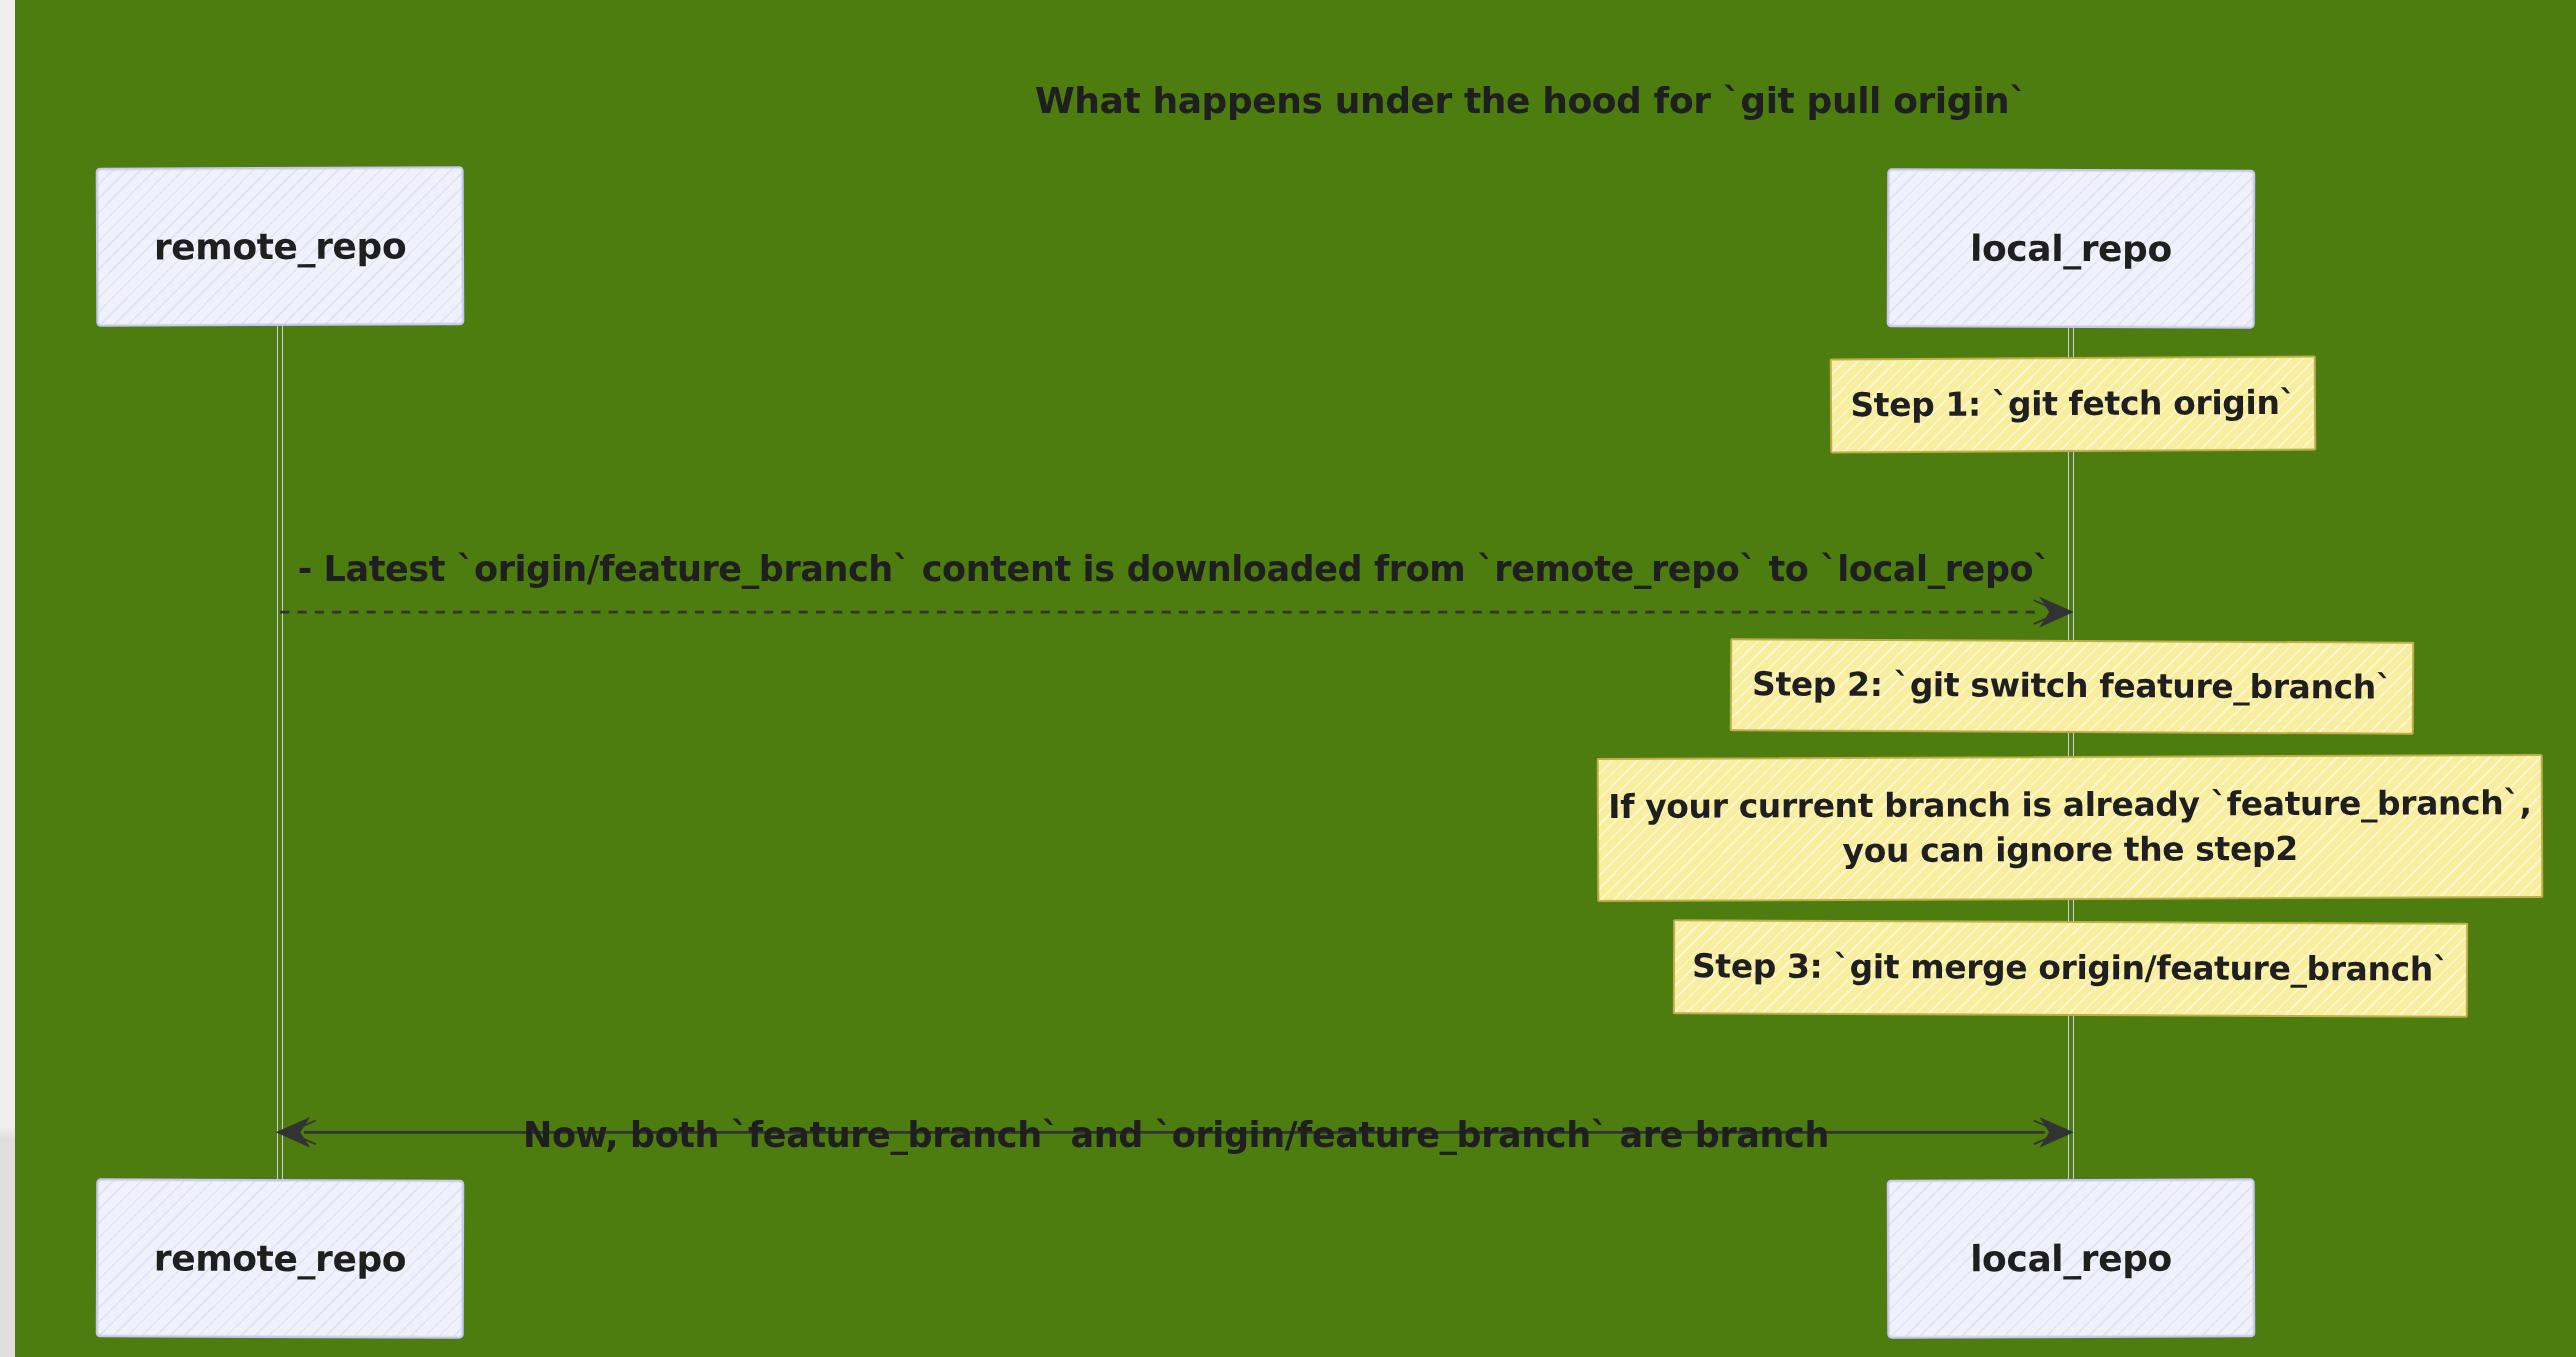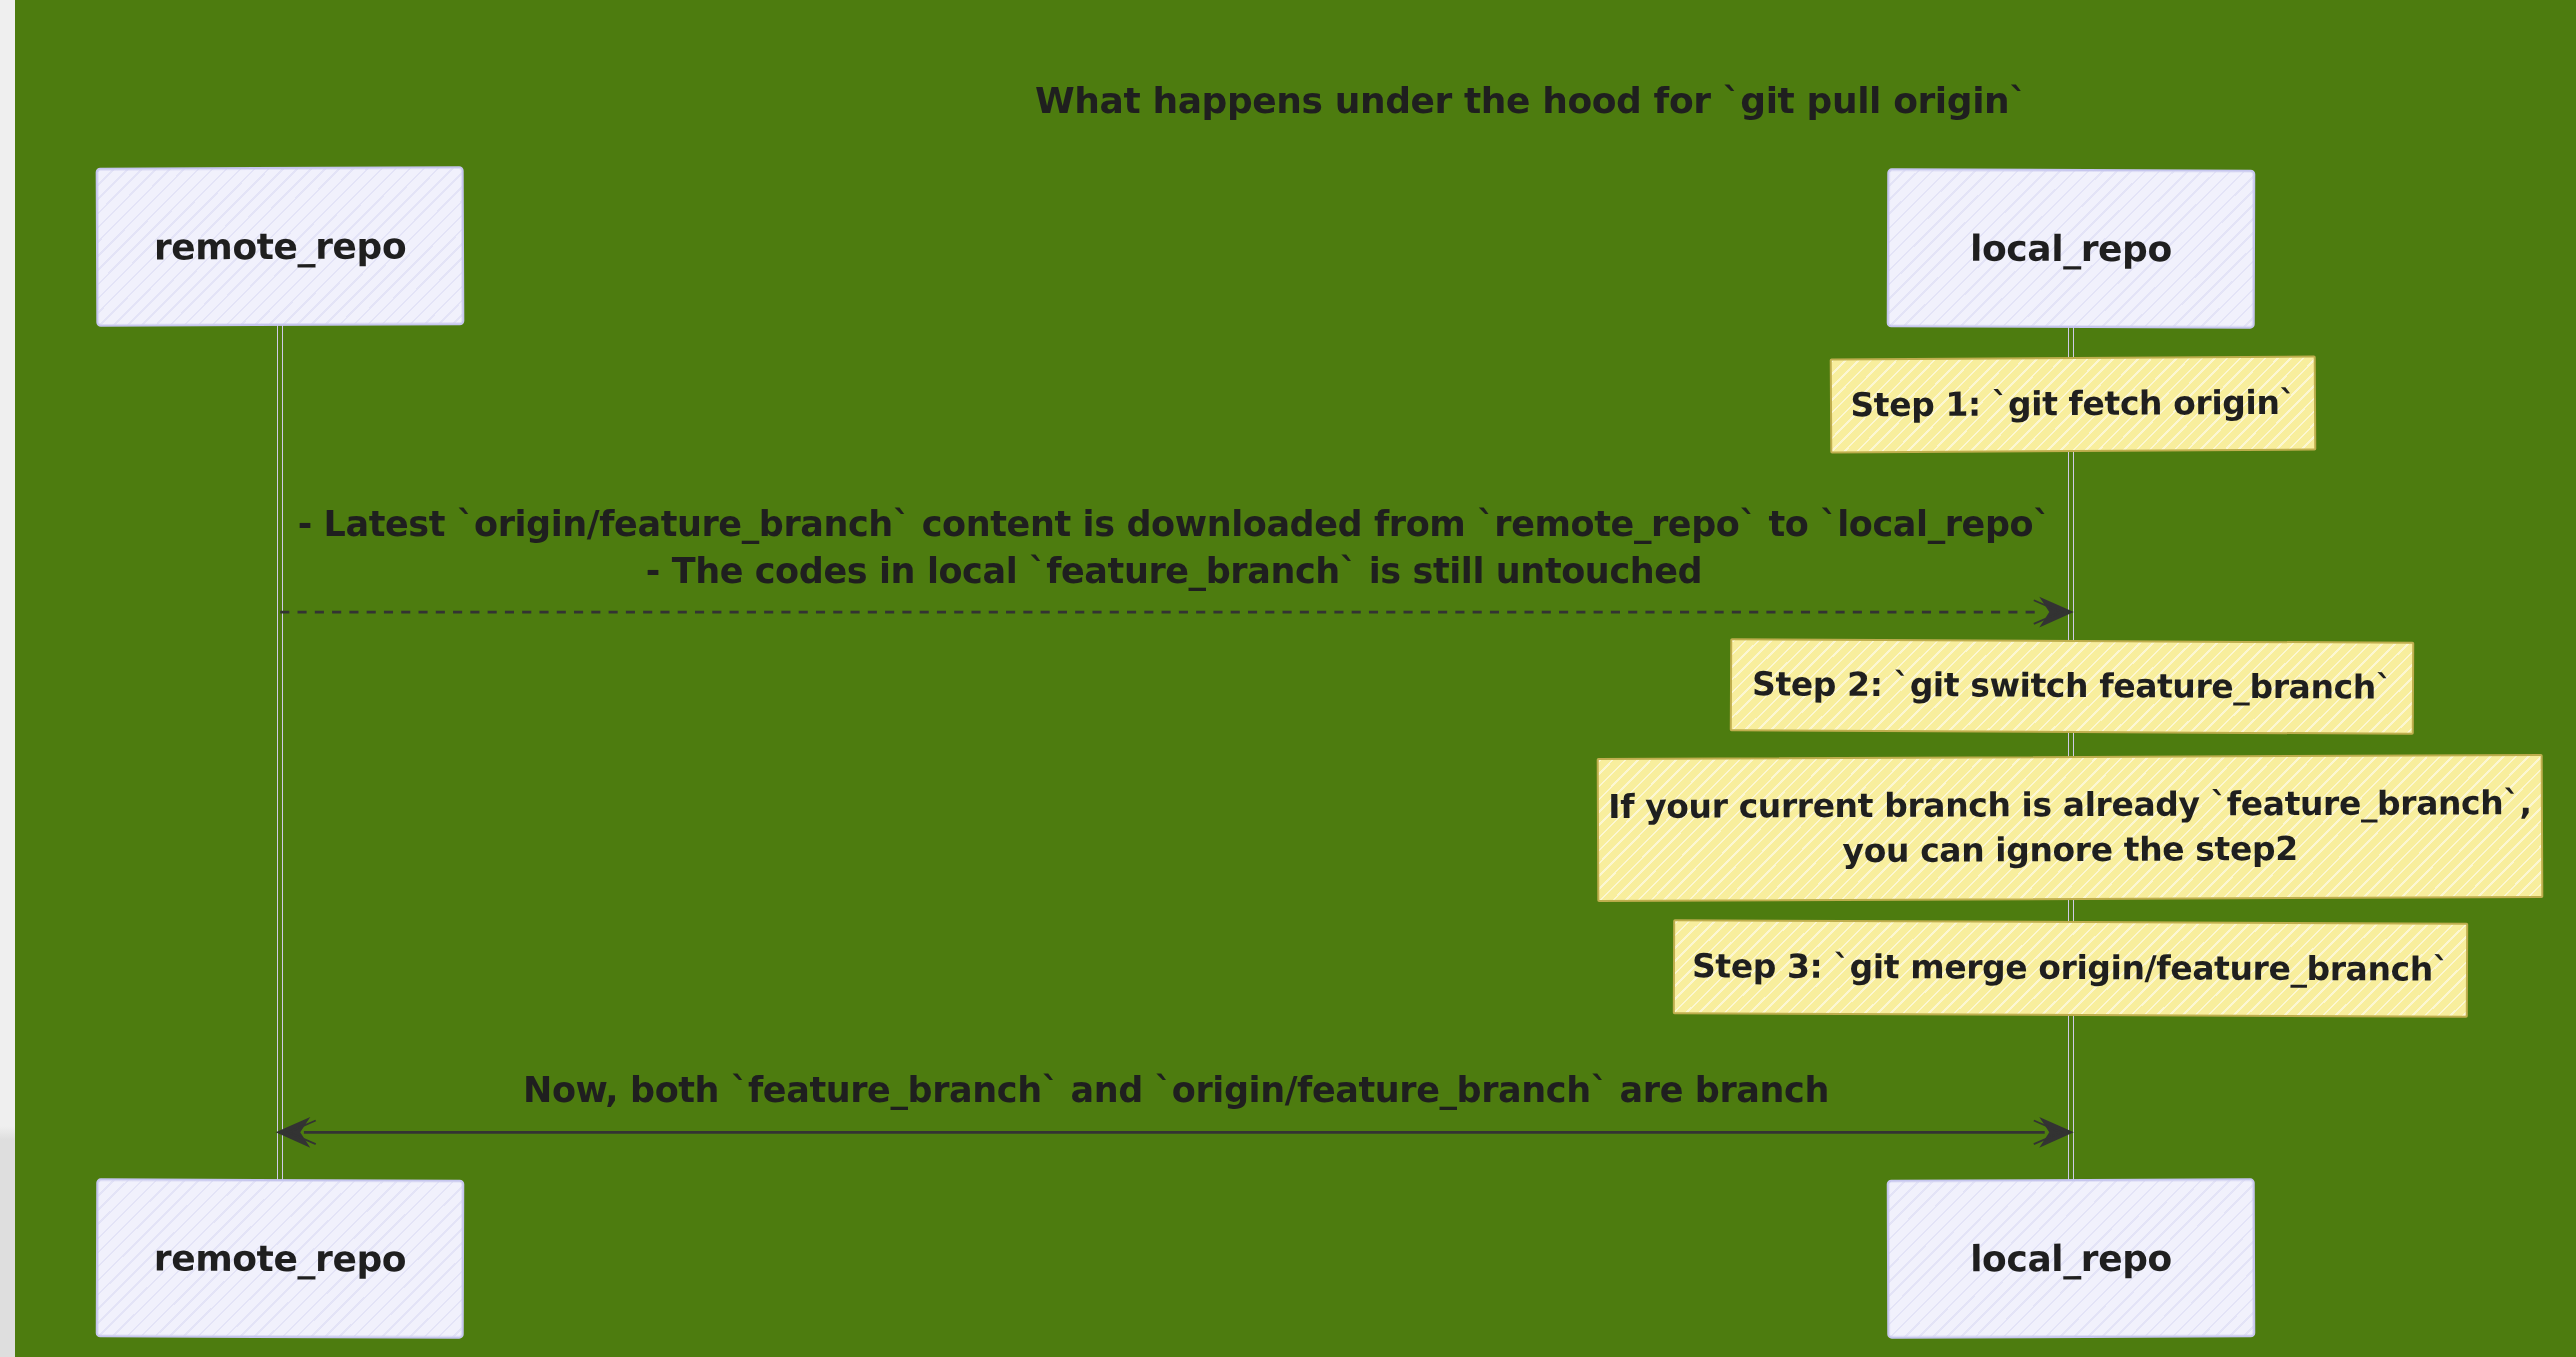--- a/index.html
+++ b/index.html
@@ -59,21 +59,21 @@
     background-color:var(--note-fill);
     background-image:repeating-linear-gradient(135deg,rgba(255,255,255,0.55) 0 1.8px,transparent 1.8px 9px);
   }
   .note.n1{left:1830px;top:357px;width:486px;height:95px;transform:rotate(-0.35deg);}
   .note.n2{left:1730px;top:640px;width:684px;height:93px;transform:rotate(0.3deg);}
   .note.n3{left:1597px;top:756px;width:946px;height:144px;transform:rotate(-0.25deg);}
   .note.n4{left:1673px;top:921px;width:795px;height:95px;transform:rotate(0.25deg);}
   .note span{white-space:nowrap;}
   .msg{
     position:absolute;z-index:3;transform:translateX(-50%);
-    text-align:center;font-size:35px;font-weight:600;line-height:1.35;
+    text-align:center;font-size:35px;font-weight:600;line-height:1.35;margin-top:45px;
   }
   .msg div{white-space:nowrap;}
   .msg.m1{left:1174px;top:501px;}
   .msg.m2{left:1176px;top:1067px;}
   svg.arrows{position:absolute;left:0;top:0;z-index:2;pointer-events:none;}
 </style>
 </head>
 <body>
 
 <div class="canvas">
@@ -112,21 +112,20 @@
   <div class="actor br">
     <span>local_repo</span>
   </div>
 
   <div class="note n1">
     <span>Step 1: `git fetch origin`</span>
   </div>
 
   <div class="msg m1">
     <div>- Latest `origin/feature_branch` content is downloaded from `remote_repo` to `local_repo`</div>
-    <div>- The codes in local `feature_branch` is still untouched</div>
   </div>
 
   <div class="note n2">
     <span>Step 2: `git switch feature_branch`</span>
   </div>
 
   <div class="note n3">
     <span>If your current branch is already `feature_branch`,</span>
     <span>you can ignore the step2</span>
   </div>

